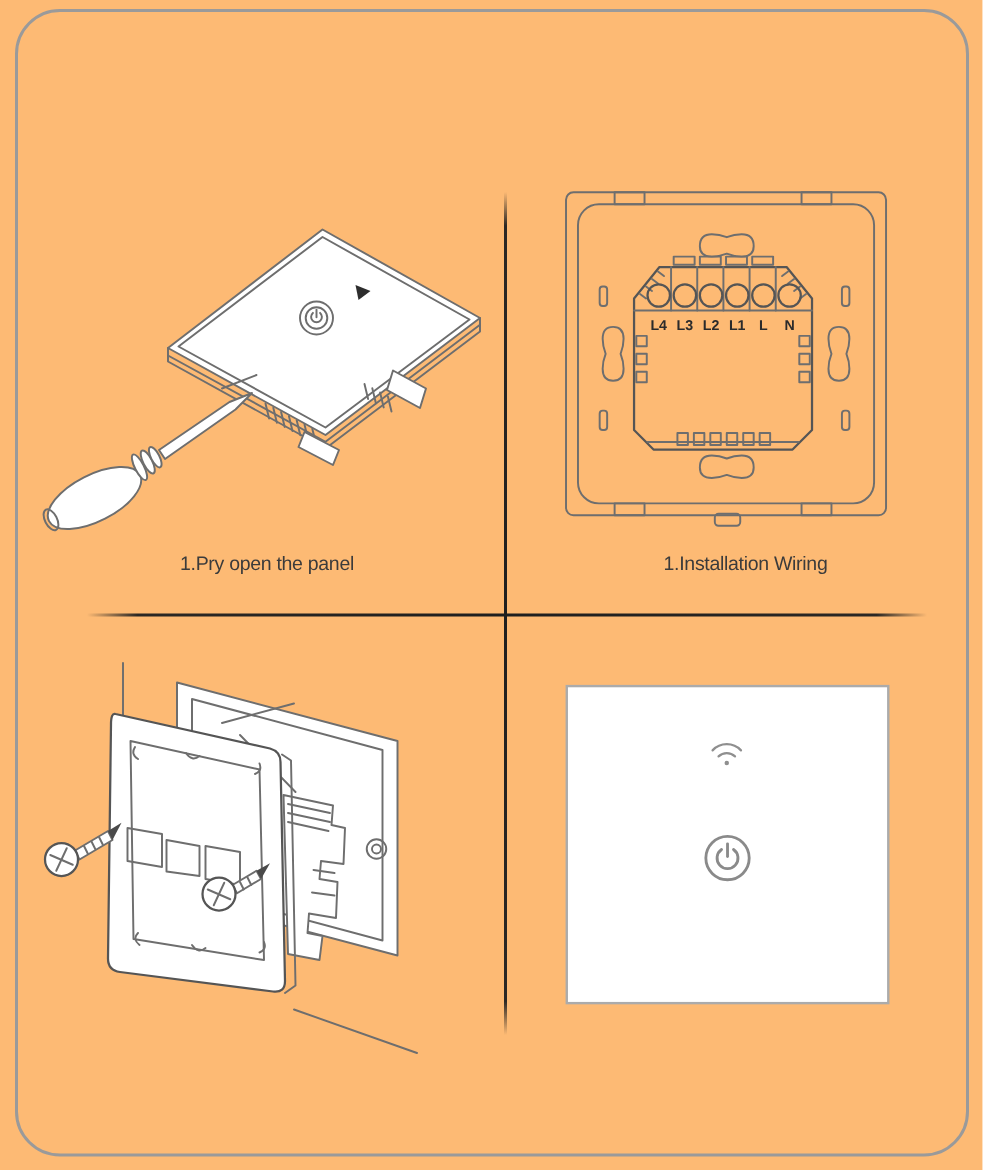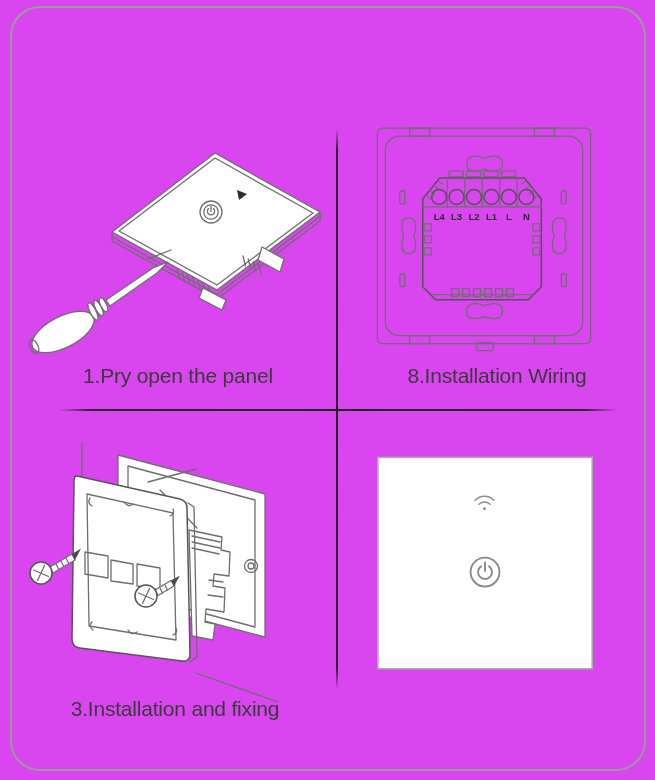--- a/index.html
+++ b/index.html
@@ -1,36 +1,36 @@
 <!DOCTYPE html>
 <html><head>
 <meta charset="utf-8">
 <style>
   html,body{margin:0;padding:0;background:#ffffff;}
   .stage{
-    position:relative;width:655px;height:780px;background:#d946ef;overflow:hidden;
+    position:relative;width:655px;height:780px;background:#fdba74;overflow:hidden;
     font-family:"Liberation Sans",sans-serif;
   }
   .outer-frame{
     position:absolute;left:10px;top:6px;width:632px;height:761px;
     border:2px solid #9a9a9a;border-radius:30px;pointer-events:none;
   }
   .divider-h{
     position:absolute;left:58px;top:409px;width:560px;height:2px;
     background:linear-gradient(to right,rgba(32,32,32,0),rgba(32,32,32,.95) 6%,#1f1f1f 50%,rgba(32,32,32,.95) 94%,rgba(32,32,32,0));
   }
   .divider-v{
     position:absolute;left:336px;top:128px;width:2px;height:562px;
     background:linear-gradient(to bottom,rgba(32,32,32,0),rgba(32,32,32,.95) 4%,#1f1f1f 50%,rgba(32,32,32,.95) 96%,rgba(32,32,32,0));
   }
   .quad{position:absolute;width:327px;height:390px;}
   .quad svg{display:block;width:100%;height:100%;}
   .caption{
     position:absolute;width:300px;text-align:center;
-    font-size:21px;letter-spacing:-0.2px;color:#3b3b3b;line-height:22px;
+    font-size:13px;letter-spacing:-0.2px;color:#3b3b3b;line-height:22px;
   }
   .ln{stroke:#6e6e6e;fill:none;stroke-width:1.3;stroke-linejoin:round;stroke-linecap:round;}
   .lnd{stroke:#555555;fill:none;stroke-width:1.5;stroke-linejoin:round;stroke-linecap:round;}
   .wfill{fill:#ffffff;}
   .tlabel{font-family:"Liberation Sans",sans-serif;font-size:9.5px;font-weight:bold;fill:#2b2b2b;text-anchor:middle;}
 </style>
 </head>
 <body>
 
 <div class="stage">
@@ -222,16 +222,15 @@
         <g stroke="#8a8a8a" fill="none" stroke-linecap="round">
           <circle cx="158.5" cy="182" r="14.5" stroke-width="1.9"></circle>
           <path d="M158.5,172.5 L158.5,181" stroke-width="1.9"></path>
           <path d="M154.5,176.3 A7,7 0 1 0 162.5,176.3" stroke-width="1.9"></path>
         </g>
       </g>
     </svg>
   </div>
 
   <div class="caption" style="left:28px;top:365px;">1.Pry open the panel</div>
-  <div class="caption" style="left:347px;top:365px;">8.Installation Wiring</div>
-  <div class="caption" style="left:25px;top:698px;">3.Installation and fixing</div>
+  <div class="caption" style="left:347px;top:365px;">1.Installation Wiring</div>
 
 </div>
 
 </body></html>

